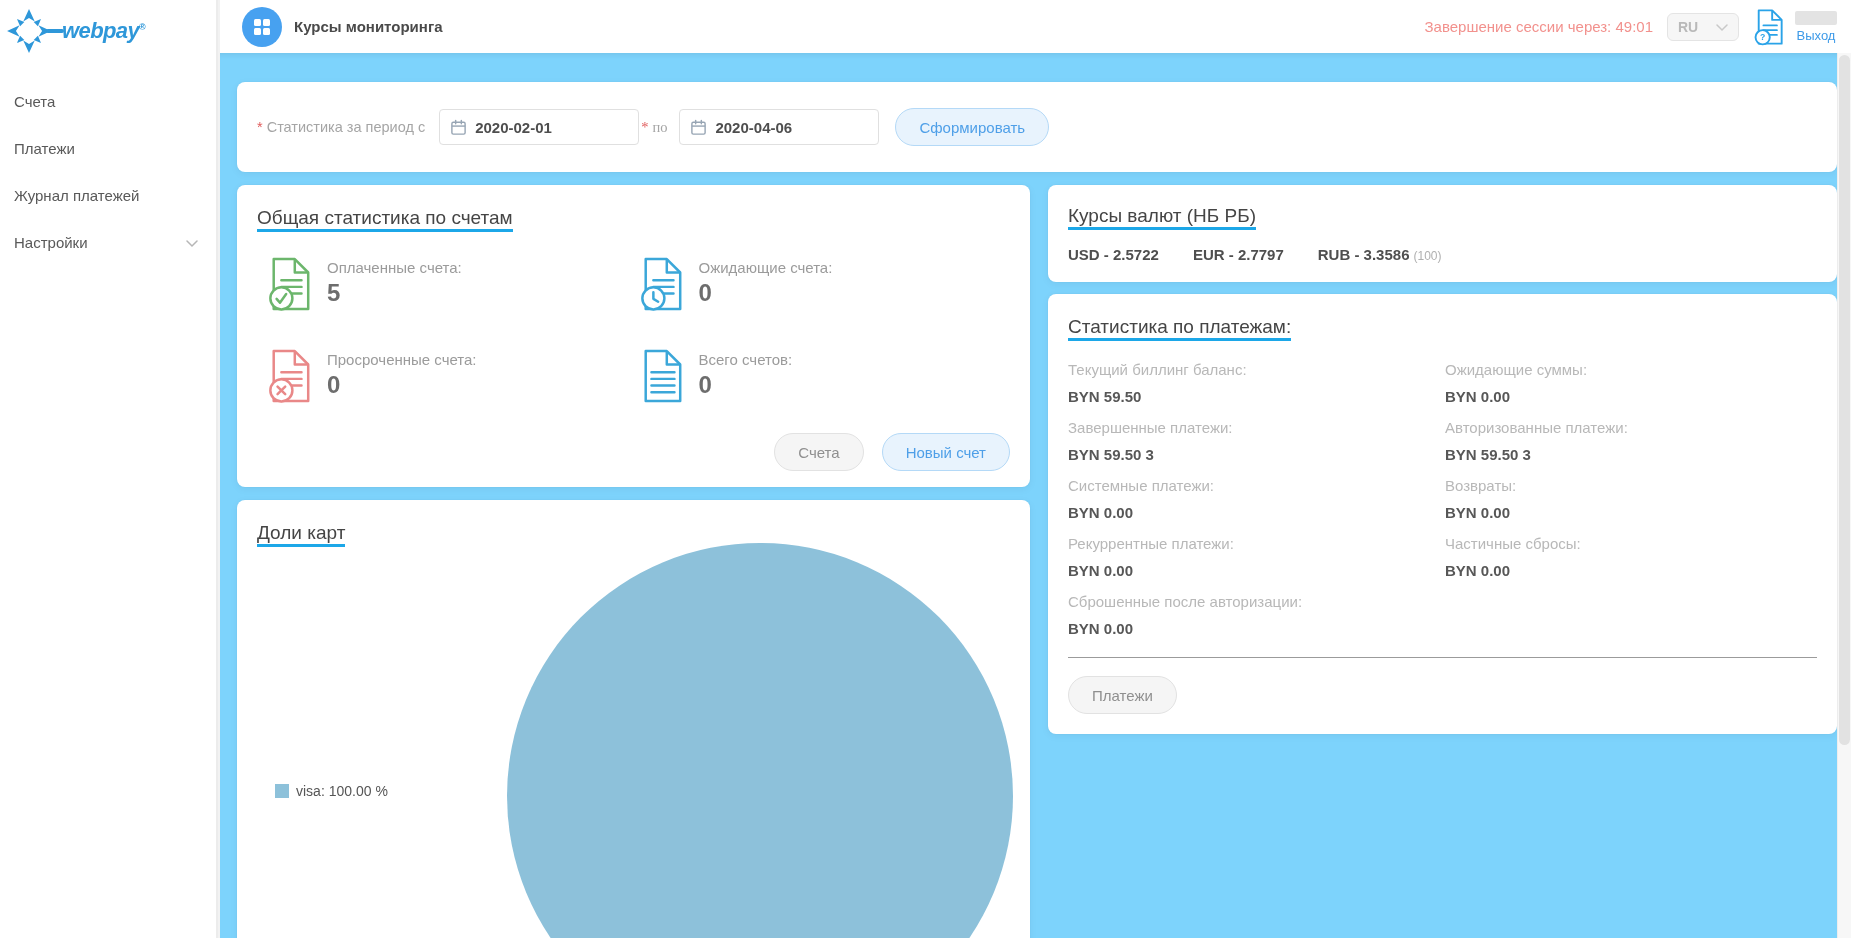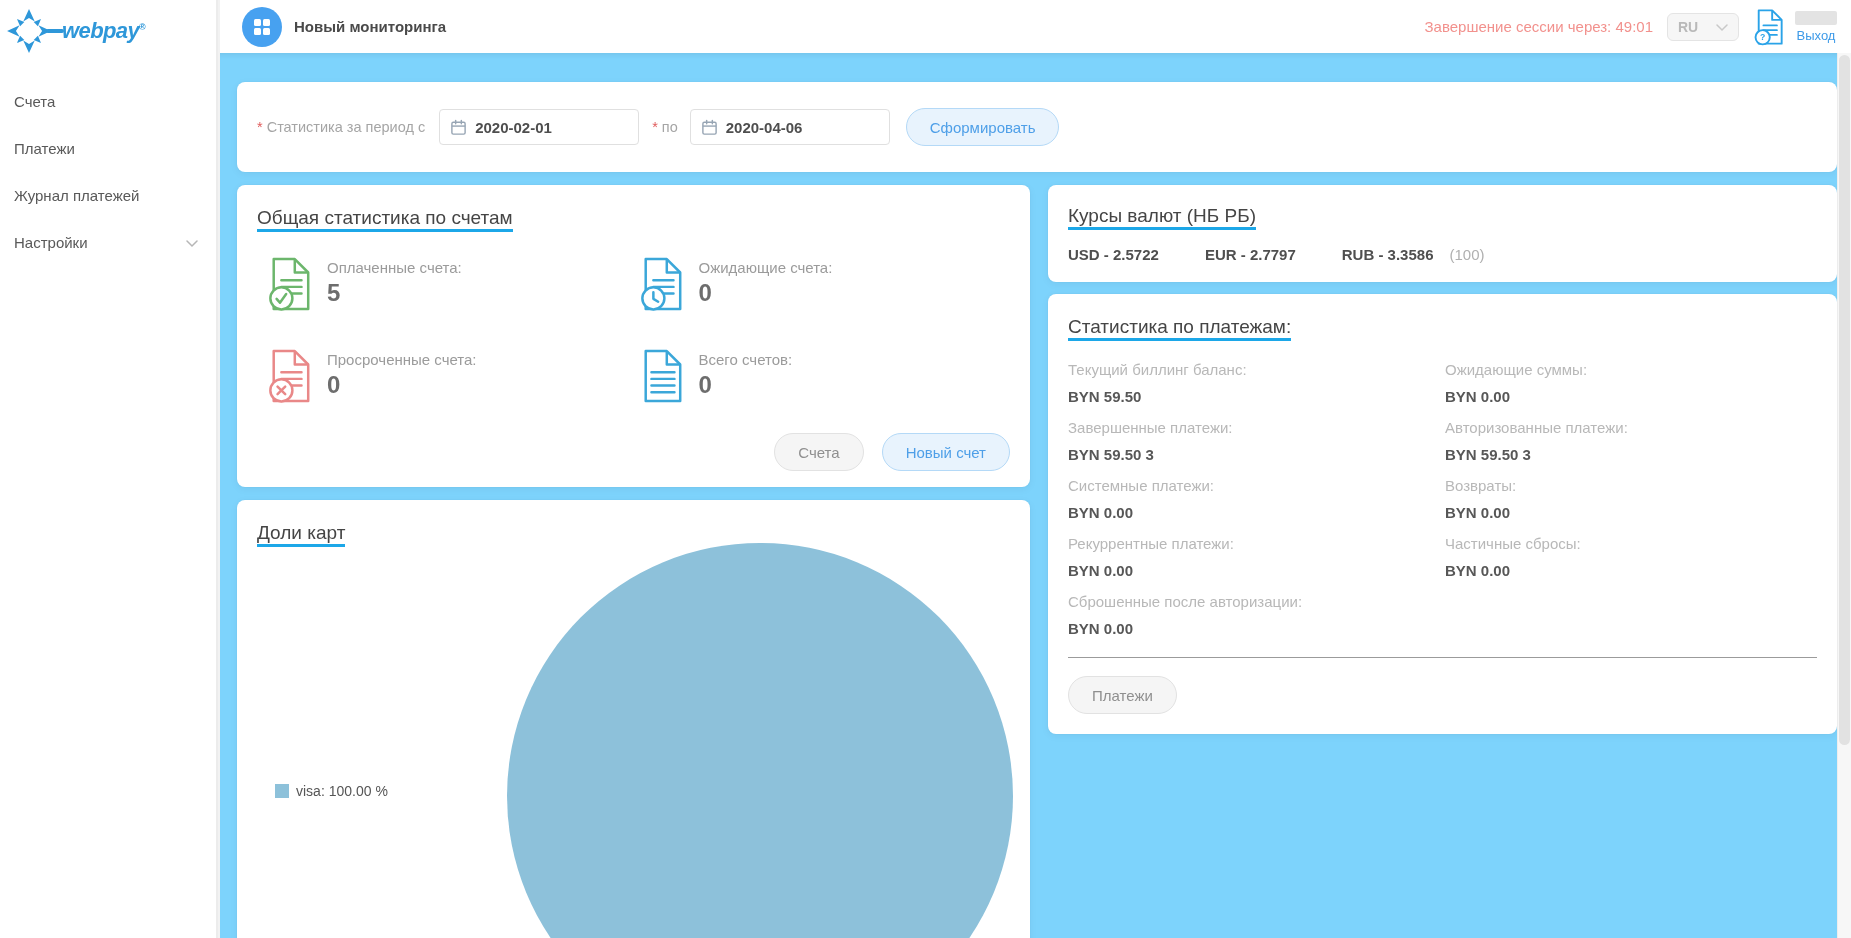--- a/index.html
+++ b/index.html
@@ -51,21 +51,21 @@
   .accounts-btns { position:absolute; right:20px; bottom:16px; display:flex; gap:18px; }
 
   .pie-card { left:17px; top:447px; width:793px; height:520px; padding:22px 20px; overflow:hidden; }
   .pie-wrap { position:absolute; left:270px; top:43px; }
   .legend { position:absolute; left:38px; top:283px; display:flex; align-items:center; }
   .legend-label { font-size:14px; color:#555; margin-left:7px; }
 
   .rates-card { left:828px; top:132px; width:789px; height:97px; padding:20px; }
   .rates-row { margin-top:16px; display:flex; align-items:baseline; gap:30px; }
   .rate { font-size:15px; font-weight:700; color:#4f4f4f; }
-  .rate-note { font-size:15px; font-weight:400; color:#b0b0b0; margin-left:16px; }
+  .rate-note { font-size:12px; font-weight:400; color:#b0b0b0; margin-left:4px; }
 
   .payments-card { left:828px; top:241px; width:789px; height:440px; padding:22px 20px; }
   .cur-select { position:absolute; right:20px; top:24px; width:250px; height:30px; border:1px solid #dfe2e8; border-radius:6px; display:flex; align-items:center; justify-content:space-between; padding:0 12px 0 18px; font-size:15px; color:#4a4a4a; cursor:pointer; background:#fff; }
   .pay-grid { margin-top:20px; display:grid; grid-template-columns:377px 1fr; row-gap:14px; }
   .pay-label { font-size:15px; color:#b8b8b8; margin-bottom:10px; }
   .pay-value { font-size:15px; font-weight:600; color:#575757; }
   .divider { margin-top:20px; border-top:1px solid #9b9b9b; }
   .payments-btn { margin-top:18px; }
 
   
@@ -115,21 +115,21 @@
   <div class="apps-btn">
     <span style="display:flex;">
       <svg width="16" height="16" viewBox="0 0 16 16" fill="#fff">
         <rect x="0" y="0" width="7" height="7" rx="1.5"></rect>
           <rect x="9" y="0" width="7" height="7" rx="1.5"></rect>
         <rect x="0" y="9" width="7" height="7" rx="1.5"></rect>
           <rect x="9" y="9" width="7" height="7" rx="1.5"></rect>
       </svg>
     </span>
   </div>
-  <div class="page-title">Новый мониторинга</div>
+  <div class="page-title">Курсы мониторинга</div>
   <div class="header-right">
     <div class="session">Завершение сессии через: 49:01</div>
     <div class="lang-select">
       <span>RU</span>
       <span><svg width="12" height="8" viewBox="0 0 12 8">
             <path d="M1 1 L6 6 L11 1" stroke="#c9c9c9" stroke-width="1.5" fill="none" stroke-linecap="round"></path>
           </svg></span>
     </div>
     <div class="help-ic">
       <svg width="32" height="38" viewBox="0 0 40 48" fill="none" stroke="#2aa3e8" stroke-width="2.4" stroke-linejoin="round">
@@ -155,21 +155,21 @@
       <span style="display:flex;">
         <svg width="17" height="17" viewBox="0 0 18 18" fill="none" stroke="#97a5b4" stroke-width="1.5">
           <rect x="2" y="3.5" width="14" height="12.5" rx="1.5"></rect>
             <path d="M2 7.5 H16"></path>
             <path d="M6 1.5 V5" stroke-linecap="round"></path>
             <path d="M12 1.5 V5" stroke-linecap="round"></path>
         </svg>
       </span>
       <span class="date-val">2020-02-01</span>
     </div>
-    <span class="f-label" style="margin-left:13px;"><span class="req">*</span><span>по</span></span>
+    <span class="f-label" style="margin-left:2px;font-family:Liberation Serif, serif;"><span class="req">*</span><span>по</span></span>
     <div class="date-input" style="margin-left:12px;">
       <span style="display:flex;">
         <svg width="17" height="17" viewBox="0 0 18 18" fill="none" stroke="#97a5b4" stroke-width="1.5">
           <rect x="2" y="3.5" width="14" height="12.5" rx="1.5"></rect>
             <path d="M2 7.5 H16"></path>
             <path d="M6 1.5 V5" stroke-linecap="round"></path>
             <path d="M12 1.5 V5" stroke-linecap="round"></path>
         </svg>
       </span>
       <span class="date-val">2020-04-06</span>

